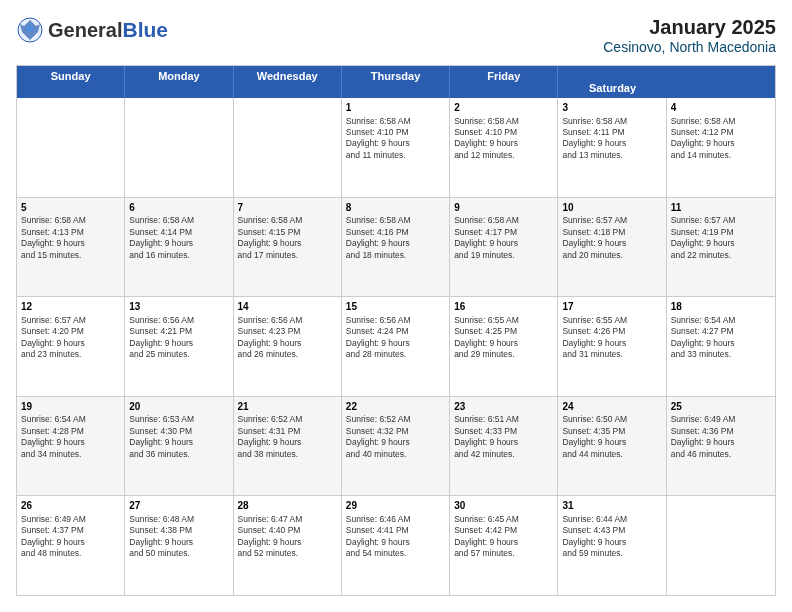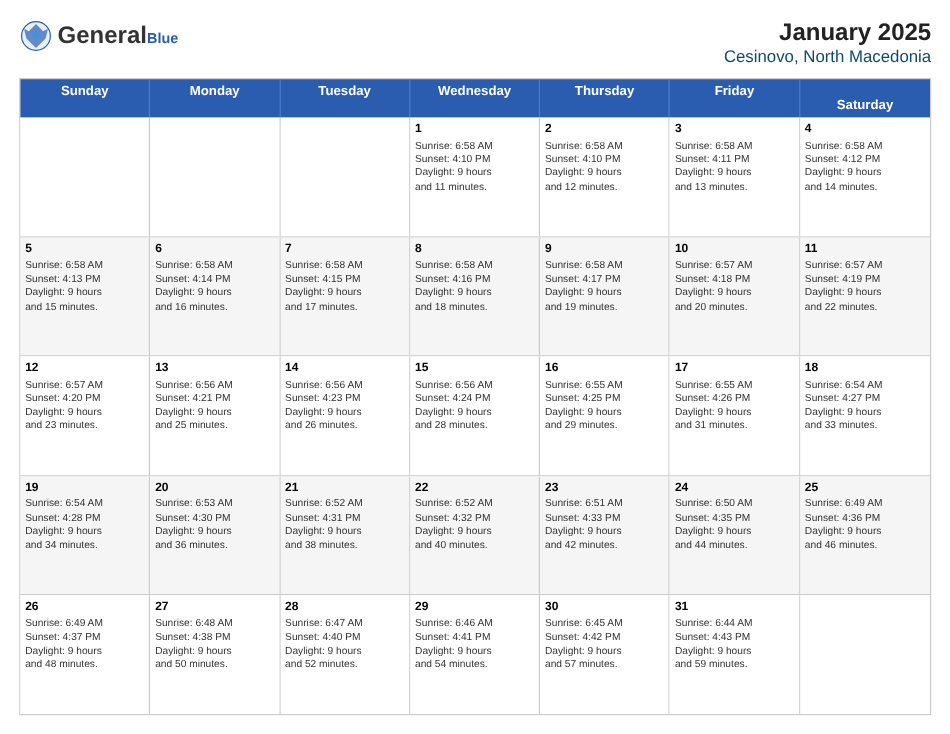--- a/index.html
+++ b/index.html
@@ -26,21 +26,21 @@
     .logo {
       display: flex;
       align-items: center;
     }
     .logo-text-general {
       font-size: 20px;
       font-weight: bold;
       color: #333;
     }
     .logo-text-blue {
-      font-size: 12px;
+      font-size: 21px;
       font-weight: bold;
       color: #2a5db0;
     }
     .logo-icon {
       width: 28px;
       height: 28px;
       margin-right: 4px;
     }
     .title-block {
       text-align: right;
@@ -125,21 +125,20 @@
     <div class="title-block">
       <div class="title-month">January 2025</div>
       <div class="title-location">Cesinovo, North Macedonia</div>
     </div>
   </div>
 
   <div class="calendar">
     <div class="cal-header">
     <div class="cal-header-cell">Sunday</div>
         <div class="cal-header-cell">Monday</div>
-        <div class="cal-header-cell">Tuesday</div>
         <div class="cal-header-cell">Wednesday</div>
         <div class="cal-header-cell">Thursday</div>
         <div class="cal-header-cell">Friday</div>
         <div class="cal-header-cell">Saturday</div>
       </div>
     <div class="cal-body">
     <div class="cal-row">
           <div class="cal-cell"></div>
           <div class="cal-cell"></div>
           <div class="cal-cell"></div>

